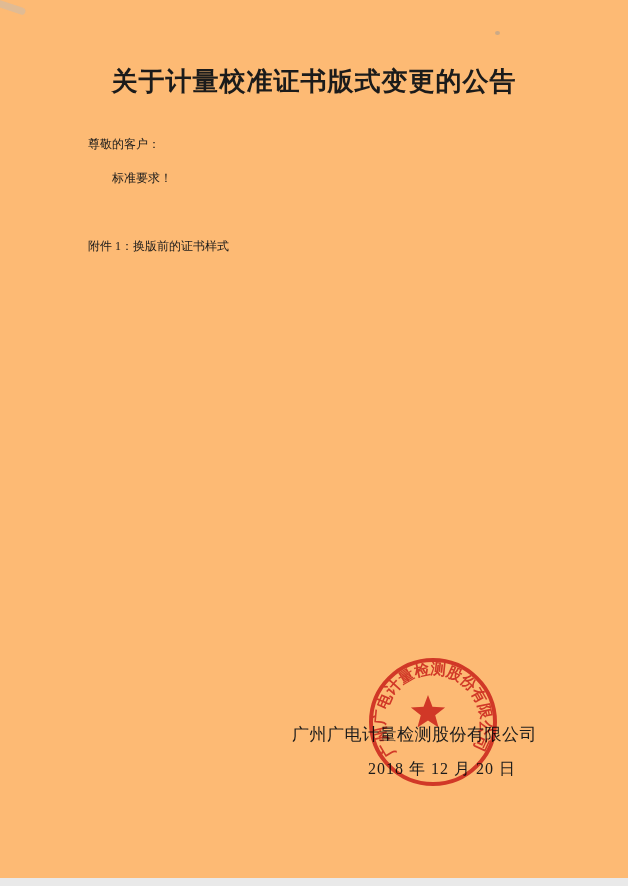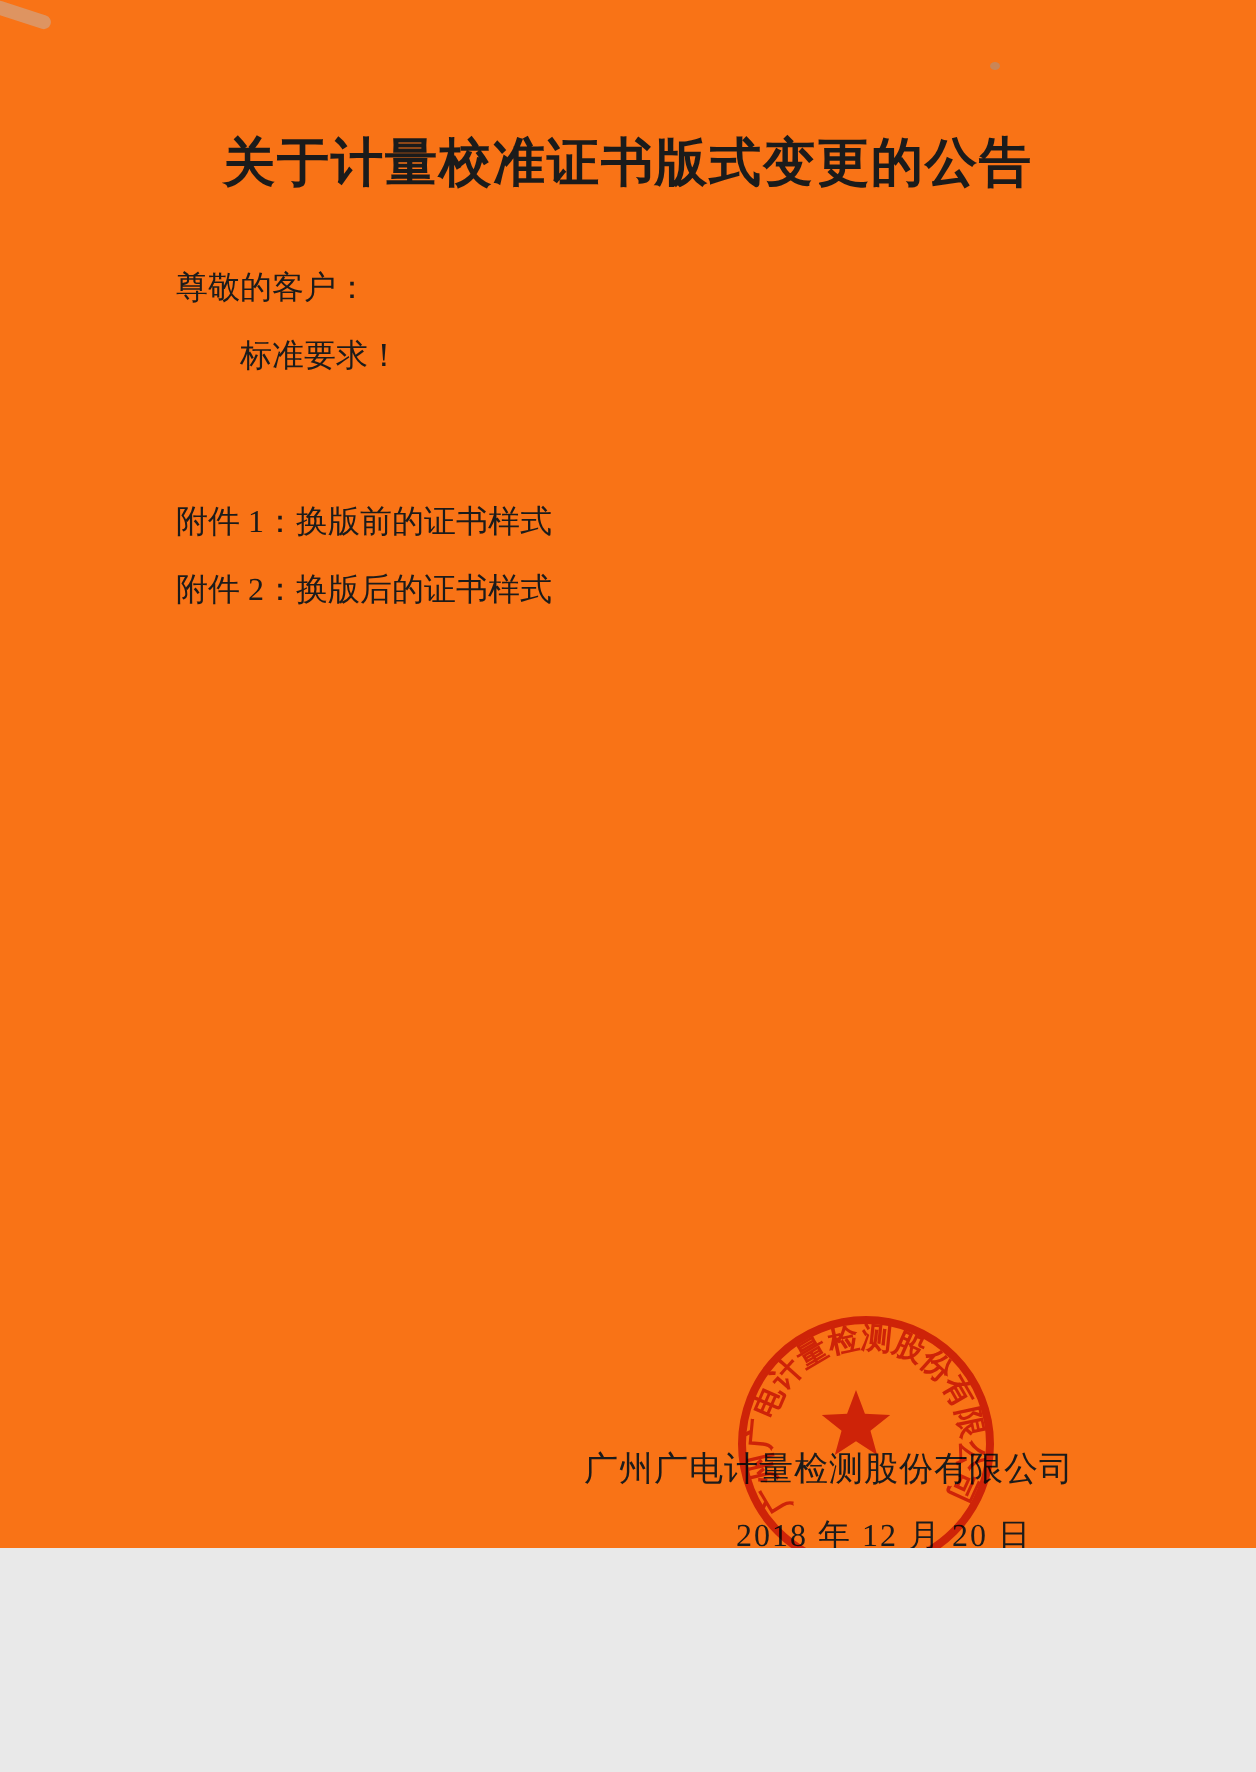--- a/index.html
+++ b/index.html
@@ -1,44 +1,44 @@
 <!DOCTYPE html>
 <html style="--seal-color: #cf3e46;"><head>
 <meta charset="utf-8">
 <style>
   html,body { margin:0; padding:0; background:#e9e9e9; }
   .page {
     position:relative;
-    width:628px; height:774px;
+    width:628px; height:878px;
     margin:0 auto;
-    background:#f97316;
+    background:#fdba74;
     color:#1b1b1b;
     font-family:"Liberation Serif","DejaVu Serif",serif;
     overflow:hidden;
   }
   .doc-title {
     margin:64px 30px 0;
     text-align:center;
     font-family:"Liberation Sans","DejaVu Sans",sans-serif;
     font-size:26px;
     font-weight:bold;
     letter-spacing:1px;
     line-height:34px;
   }
   .content {
     position:absolute;
     left:88px; top:128px;
     width:452px;
-    font-size:16px;
+    font-size:12px;
     line-height:33.5px;
     text-align:justify;
   }
   .content p { margin:0; }
   .para { text-indent:2em; }
-  .attach-block { margin-top:50px; }
+  .attach-block { margin-top:35px; }
   .sig-company {
     position:absolute;
     left:292px; top:706px;
     font-size:17px;
     letter-spacing:0.5px;
     line-height:24px;
   }
   .sig-date {
     position:absolute;
     left:368px; top:742px;
@@ -90,21 +90,20 @@
   <div class="scan-dot"></div>
 
   <h1 class="doc-title">关于计量校准证书版式变更的公告</h1>
 
   <div class="content">
     <p class="salutation">尊敬的客户：</p>
     <p class="para">标准要求！</p>
 
     <div class="attach-block">
       <p>附件 1：换版前的证书样式</p>
-      <p>附件 2：换版后的证书样式</p>
     </div>
   </div>
 
   <p class="sig-company">广州广电计量检测股份有限公司</p>
   <p class="sig-date">2018 年 12 月 20 日</p>
 
   <div class="seal">
     <svg viewBox="0 0 170 170" xmlns="http://www.w3.org/2000/svg">
       <circle class="ring" cx="85" cy="85" r="62"></circle>
       <path id="seal-arc" d="M 48.2 115.9 A 48 48 0 1 1 121.8 115.9" fill="none"></path>

